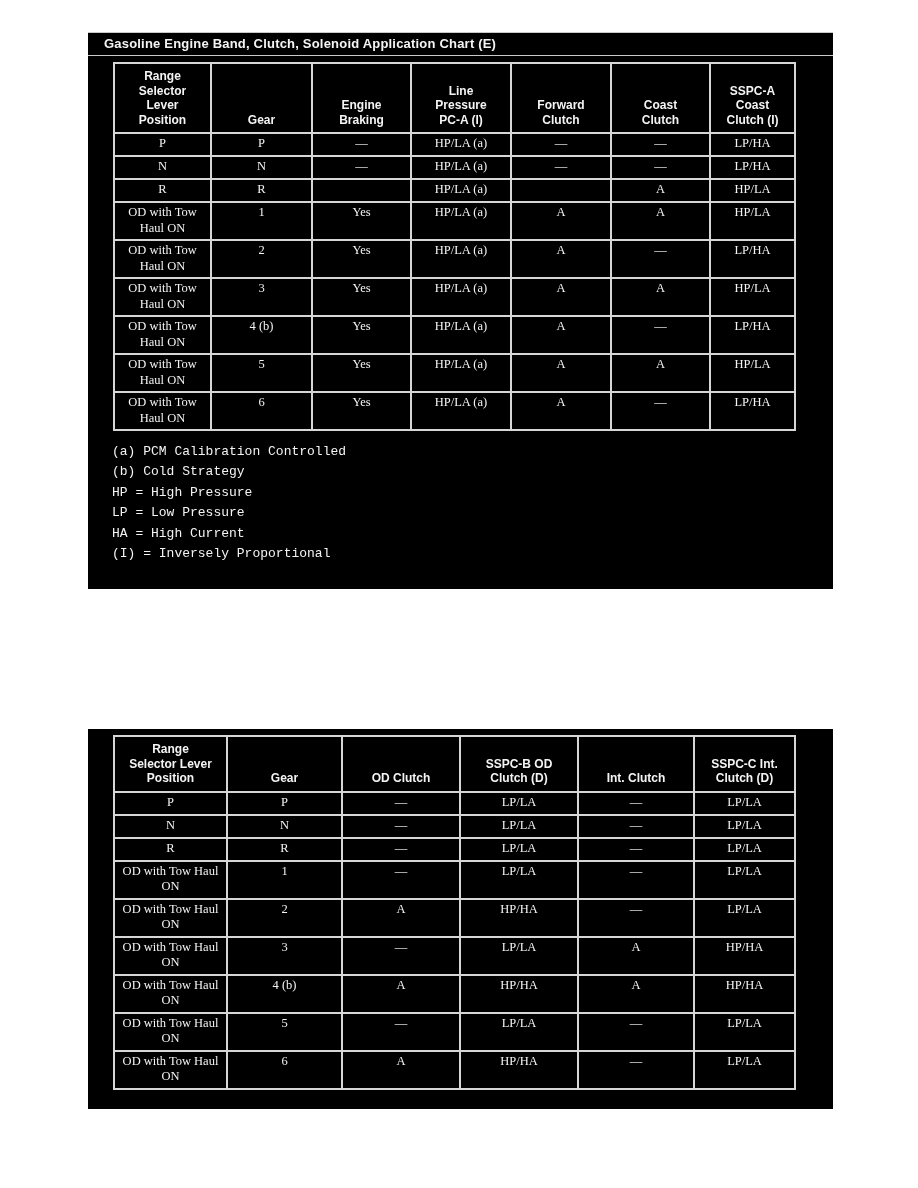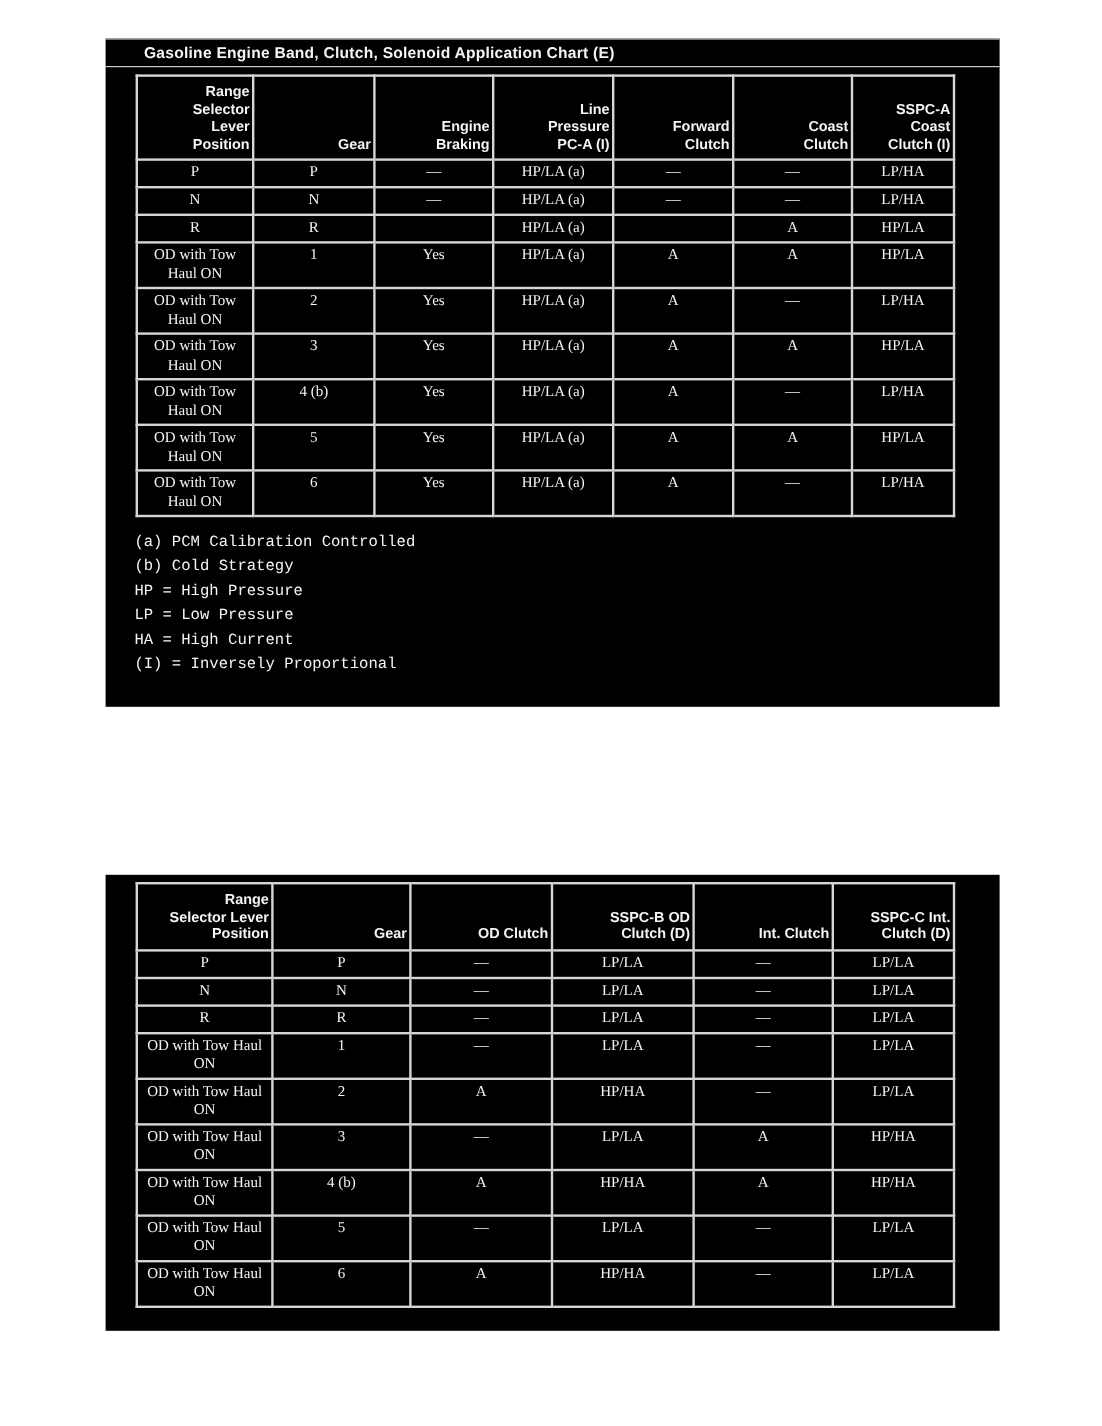--- a/index.html
+++ b/index.html
@@ -8,34 +8,34 @@
     font-family:"Liberation Serif", serif;
   }
   .panel{
     position:absolute;left:88px;width:745px;background:#000000;color:#f4f4f4;
     box-sizing:border-box;
   }
   #panel-e{top:32px;height:557px;}
   #panel-f{top:729px;height:380px;}
   .title-bar{
     border-top:1px solid #c9c9c9;border-bottom:1px solid #c9c9c9;
-    padding:3px 0 4px 32px;
+    padding:3px 0 4px 16px;
     font-family:"Liberation Sans", sans-serif;font-weight:bold;font-size:13px;
     color:#f4f4f4;letter-spacing:0.2px;
   }
   table.grid{
     border-collapse:collapse;table-layout:fixed;width:681px;
     margin:6px 0 0 25px;
   }
   table.grid th, table.grid td{
     border:2px solid #d6d6d6;overflow:hidden;
   }
   table.grid th{
     font-family:"Liberation Sans", sans-serif;font-weight:bold;font-size:12px;
-    line-height:14.5px;color:#f4f4f4;text-align:right;vertical-align:bottom;
+    line-height:14.5px;color:#f4f4f4;text-align:center;vertical-align:bottom;
     padding:5px 2px 5px 2px;white-space:pre-line;
   }
   table.grid td{
     font-family:"Liberation Serif", serif;font-size:12.5px;line-height:15.5px;
     color:#f4f4f4;text-align:center;vertical-align:top;padding:2px 4px 2px 4px;
   }
   #table-e td{height:17px;}
   #table-e tr.tall td{height:32px;}
   #table-f td{height:17px;}
   #table-f tr.tall td{height:32px;}

